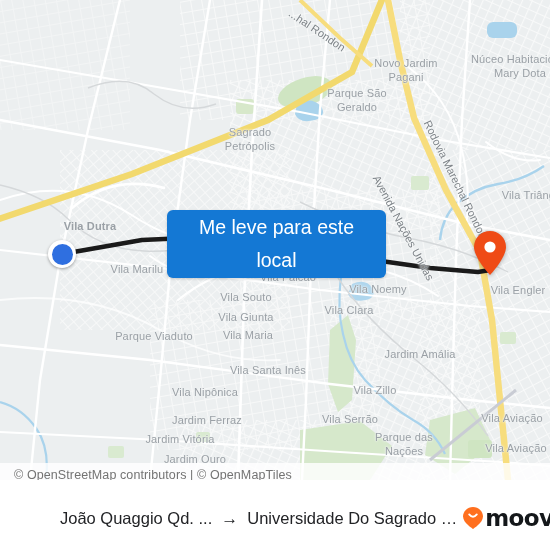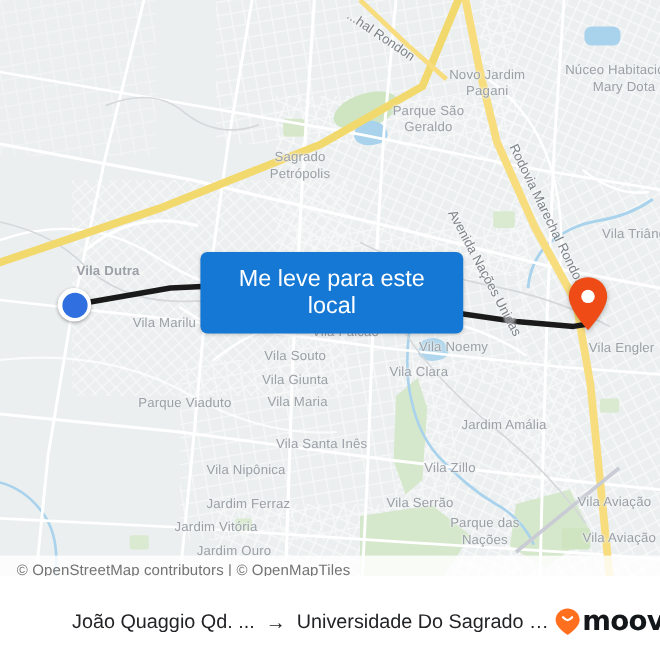--- a/index.html
+++ b/index.html
@@ -67,21 +67,21 @@
   #cta-button {
     position: absolute;
     left: 167px; top: 210px;
     width: 219px; height: 68px;
     background: #1478d4;
     border-radius: 6px;
     border: none;
     color: #ffffff;
     font-size: 19.5px;
     font-family: "Liberation Sans", sans-serif;
-    line-height: 23px;
+    line-height: 33px;
     text-align: center;
     cursor: pointer;
     padding: 0 14px;
     box-shadow: 0 1px 3px rgba(0,0,0,.18);
     display: flex; align-items: center; justify-content: center;
   }
 
   
   #attribution {
     position: absolute;

